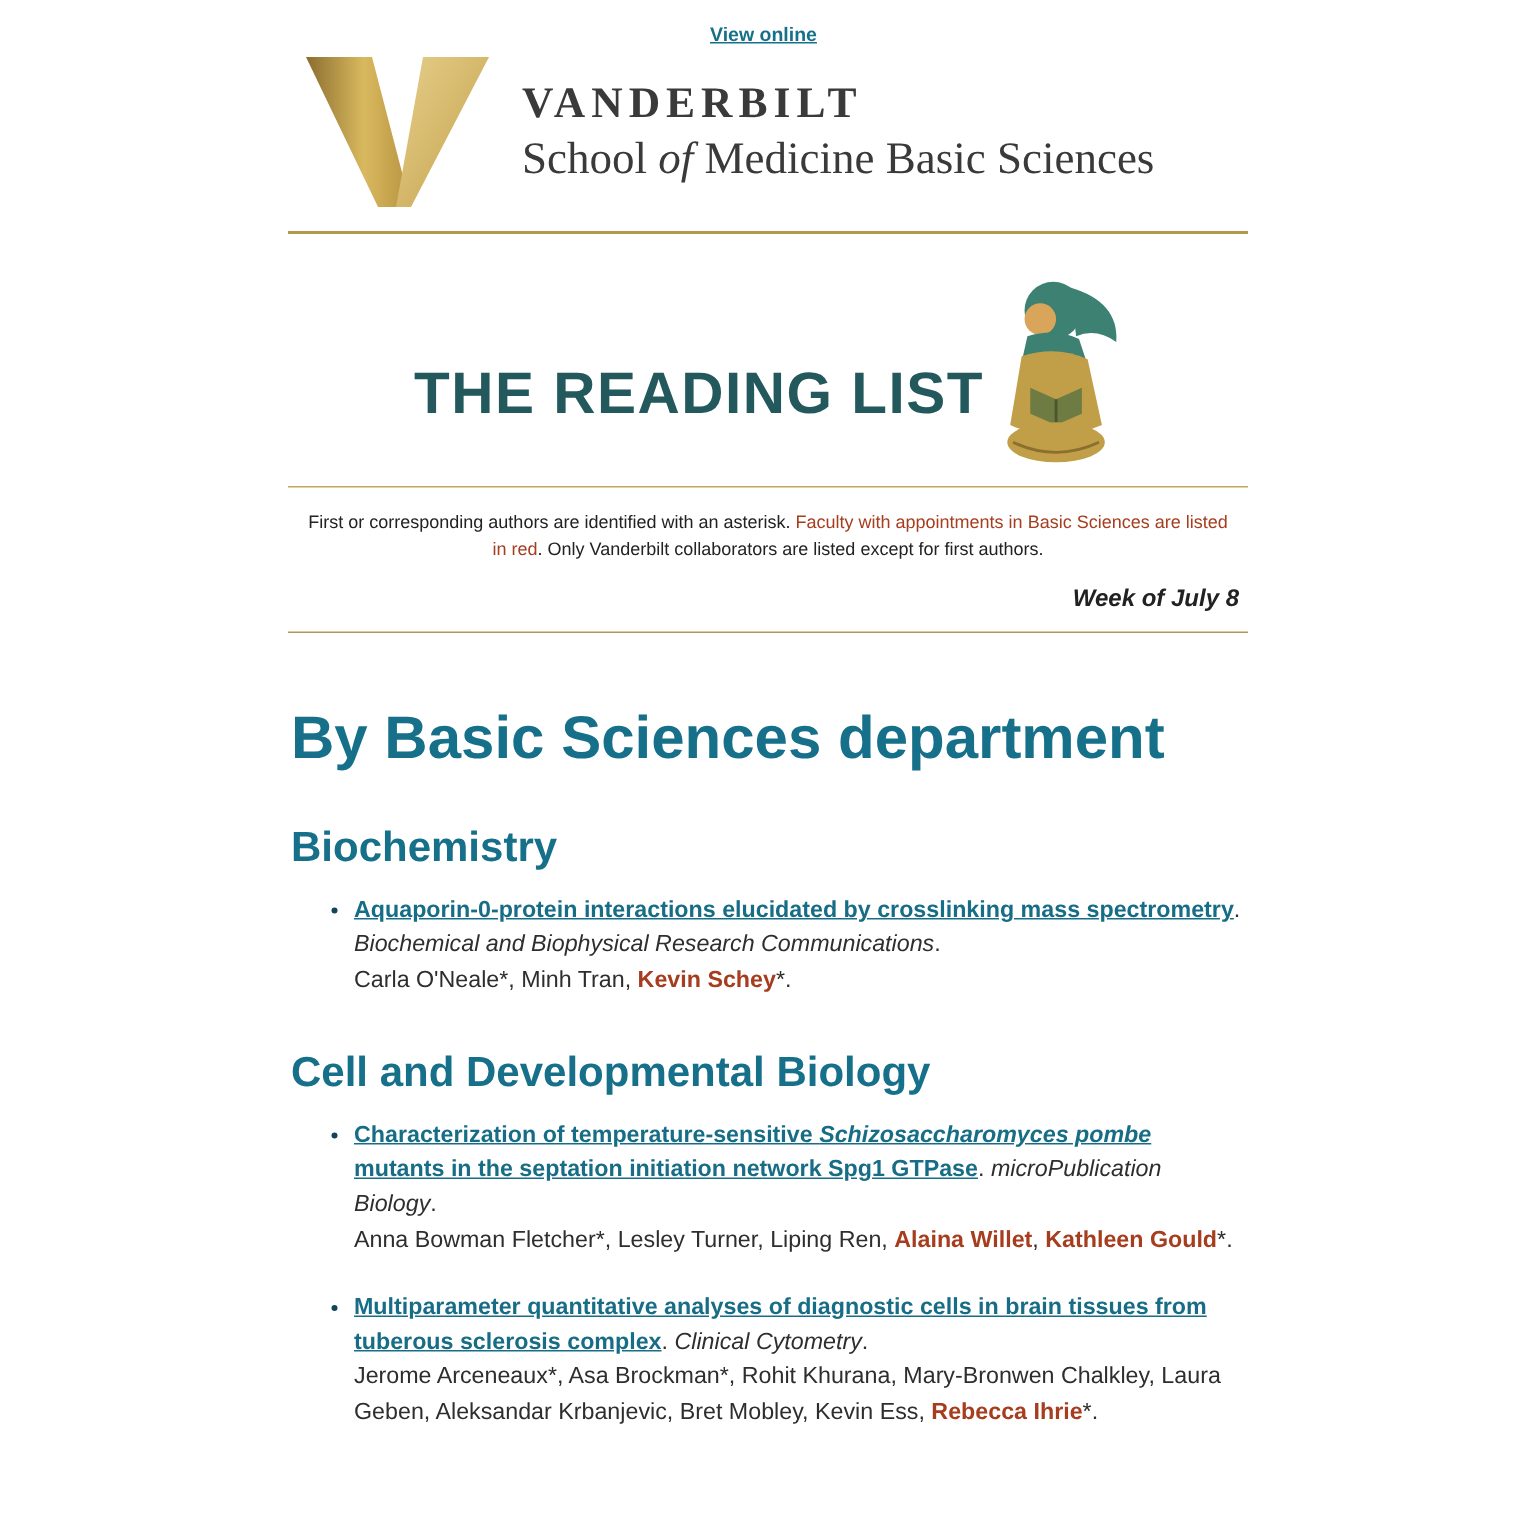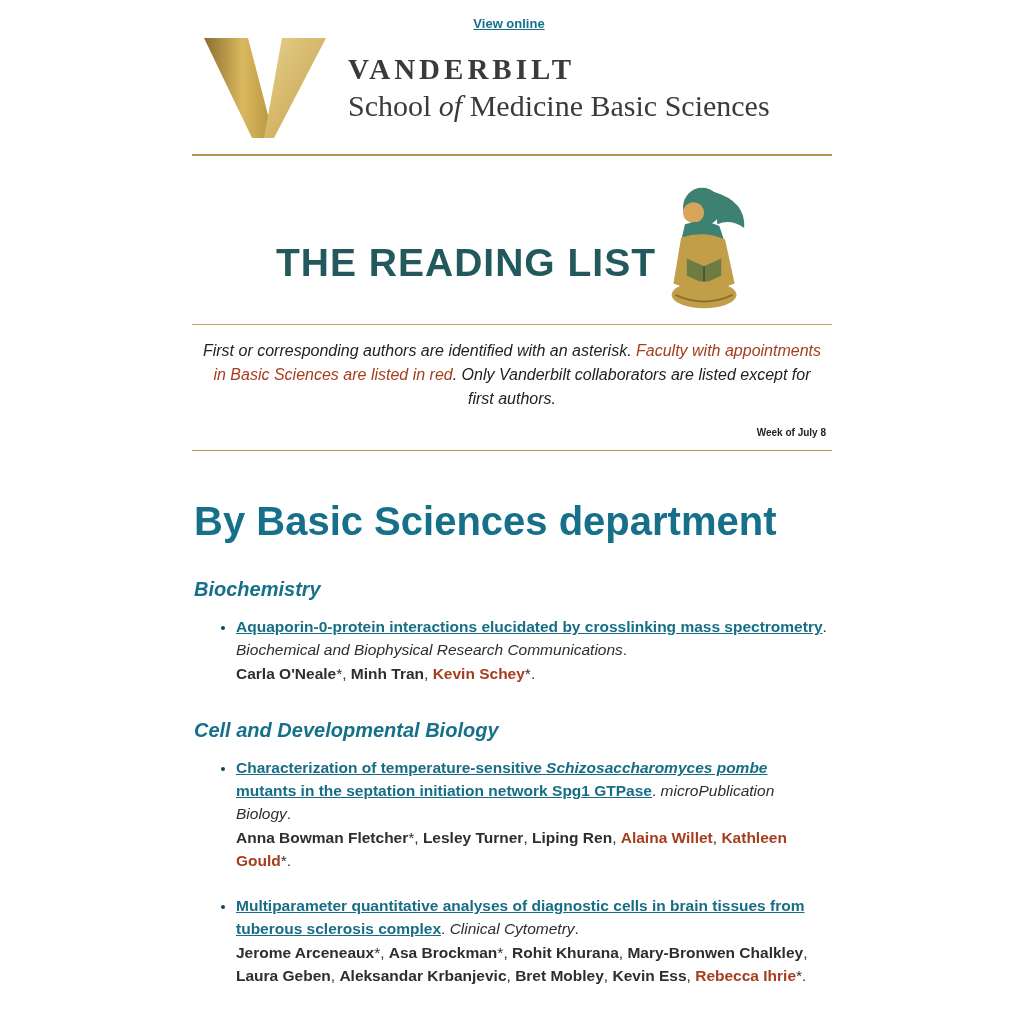--- a/index.html
+++ b/index.html
@@ -24,36 +24,36 @@
   .brand-text{font-family:"Liberation Serif", serif;color:#3a3a3a;line-height:1.1;white-space:nowrap;}
   .brand1{font-size:29px;letter-spacing:4px;font-weight:600;}
   .brand2{font-size:30px;margin-top:4px;}
   .brand2 .of{font-style:italic;}
 
   .banner{display:flex;align-items:center;justify-content:center;gap:6px;
           padding:52px 0 6px;border-bottom:1px solid var(--gold-light);}
   .banner-title{font-size:39px;font-weight:700;color:var(--dark-teal);letter-spacing:1px;white-space:nowrap;}
   .illustration{width:86px;height:138px;flex:0 0 auto;margin-top:-28px;}
 
-  .notice{font-size:16px;font-style:italic;line-height:1.5;text-align:center;
+  .notice{font-size:12px;line-height:1.5;text-align:center;
           margin:14px auto 0;width:620px;color:#222;}
-  .week{font-size:10px;font-weight:700;text-align:right;
+  .week{font-size:16px;font-weight:700;font-style:italic;text-align:right;
         margin:16px 6px 12px 0;color:#222;}
   .rule{border:none;border-top:1px solid var(--gold);margin:0;}
 
   h1{font-size:40px;color:var(--teal);margin:48px 0 8px 2px;font-weight:700;}
-  h2{font-size:20px;color:var(--teal);margin:34px 0 4px 2px;font-weight:700;font-style:italic;}
+  h2{font-size:28px;color:var(--teal);margin:34px 0 4px 2px;font-weight:700;}
 
   ul.cite-list{margin:14px 0 10px;padding-left:44px;}
   ul.cite-list li{margin-bottom:22px;font-size:15.5px;line-height:1.5;}
   ul.cite-list li::marker{color:#14445c;font-size:13px;}
 
   .sg-pl{}
   .sg-it{font-style:italic;}
-  .sg-b{font-weight:700;}
+  .sg-b{font-weight:400;}
   .sg-rb{font-weight:700;color:var(--red);}
   .sg-r{color:var(--red);}
   .sg-link{font-weight:700;color:var(--link);text-decoration:underline;cursor:pointer;}
   .sg-linki{font-weight:700;font-style:italic;color:var(--link);text-decoration:underline;cursor:pointer;}
 </style>
 </head>
 <body>
 
 <div class="content">
 

